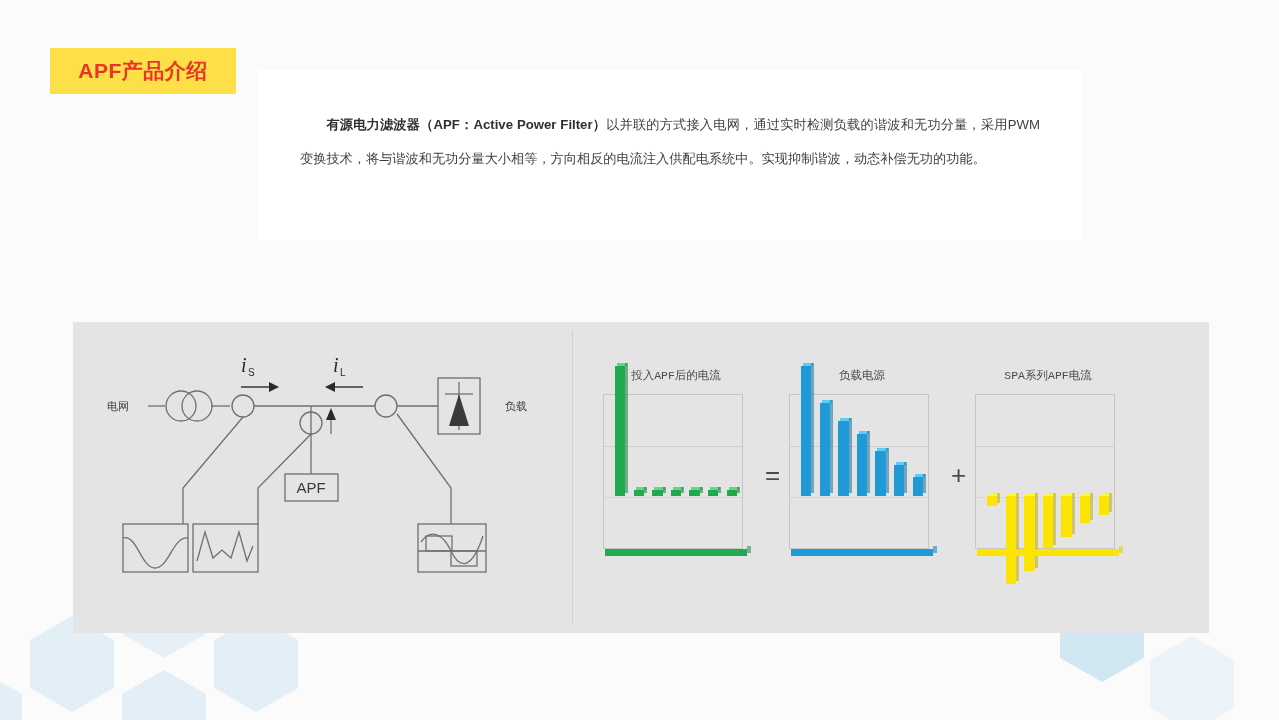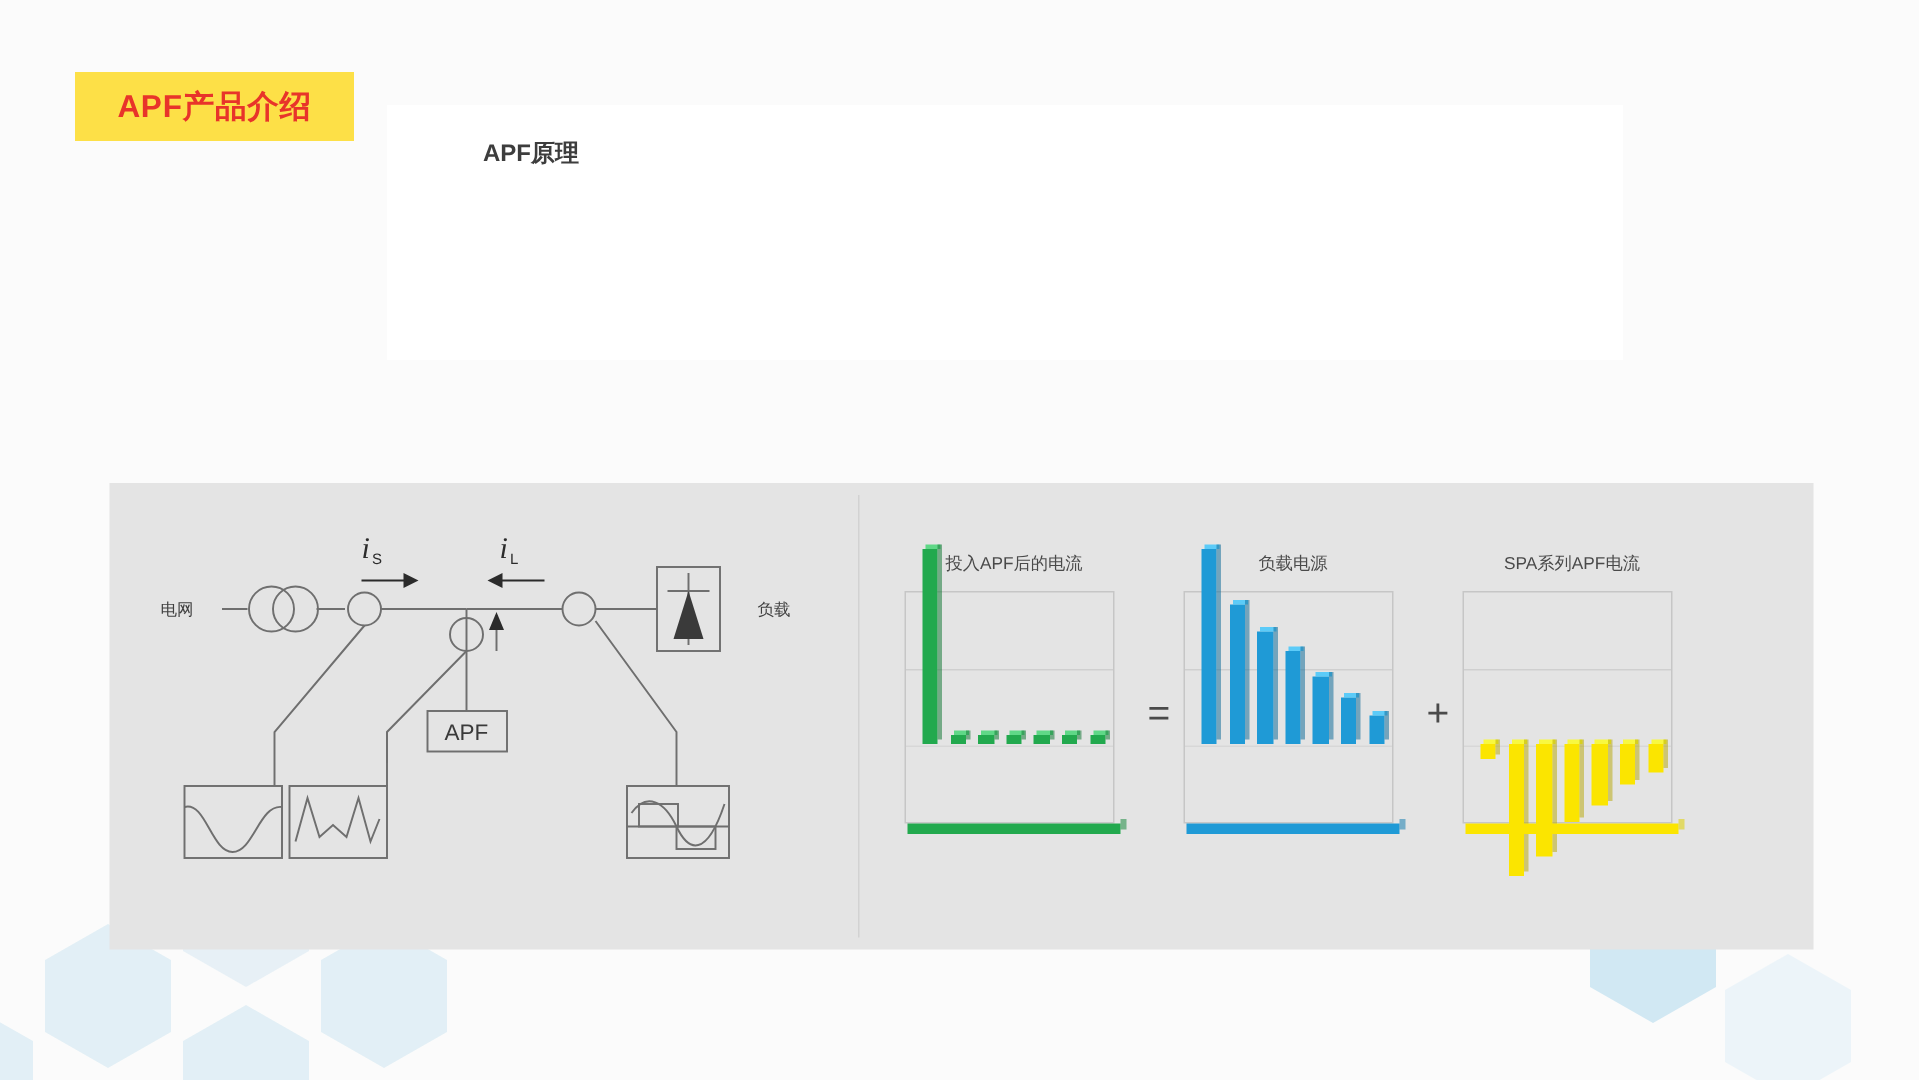--- a/index.html
+++ b/index.html
@@ -106,20 +106,21 @@
   #charts-area {
     position: absolute;
     left: 530px;
     top: 46px;
     width: 600px;
     height: 230px;
   }
   .chart-block {
     position: absolute;
     top: 0;
+    font-family: Liberation Mono, monospace;
   }
   .chart-title {
     font-size: 11.5px;
     color: #4a4a4a;
     text-align: center;
     width: 100%;
     height: 18px;
     white-space: nowrap;
   }
   .chart-frame {
@@ -268,21 +269,23 @@
   <g fill="#e9f3f9" opacity="0.8">
     <polygon points="1150,660 1192,636 1234,660 1234,708 1192,732 1150,708"></polygon>
   </g>
 </svg>
 
 <div id="title-chip">
   <span class="title-text">APF产品介绍</span>
 </div>
 
 <div id="principle-card">
-  <div class="card-heading">APF原理</div>
+  <div class="card-body">
+    <b>有源电力滤波器（APF：Active Power Filter）</b><span>以并联的方式接入电网，通过实时检测负载的谐波和无功分量，采用PWM变换技术，将与谐波和无功分量大小相等，方向相反的电流注入供配电系统中。实现抑制谐波，动态补偿无功的功能。</span>
+  </div>
 </div>
 
 <div id="diagram-panel">
 
   <div id="panel-divider"></div>
 
   <svg id="circuit-svg" width="470" height="250" viewBox="0 0 470 250" xmlns="http://www.w3.org/2000/svg">
     <g stroke="#6f6f6f" stroke-width="1.3" fill="none">
 
       <line x1="55" y1="60" x2="72" y2="60"></line>

